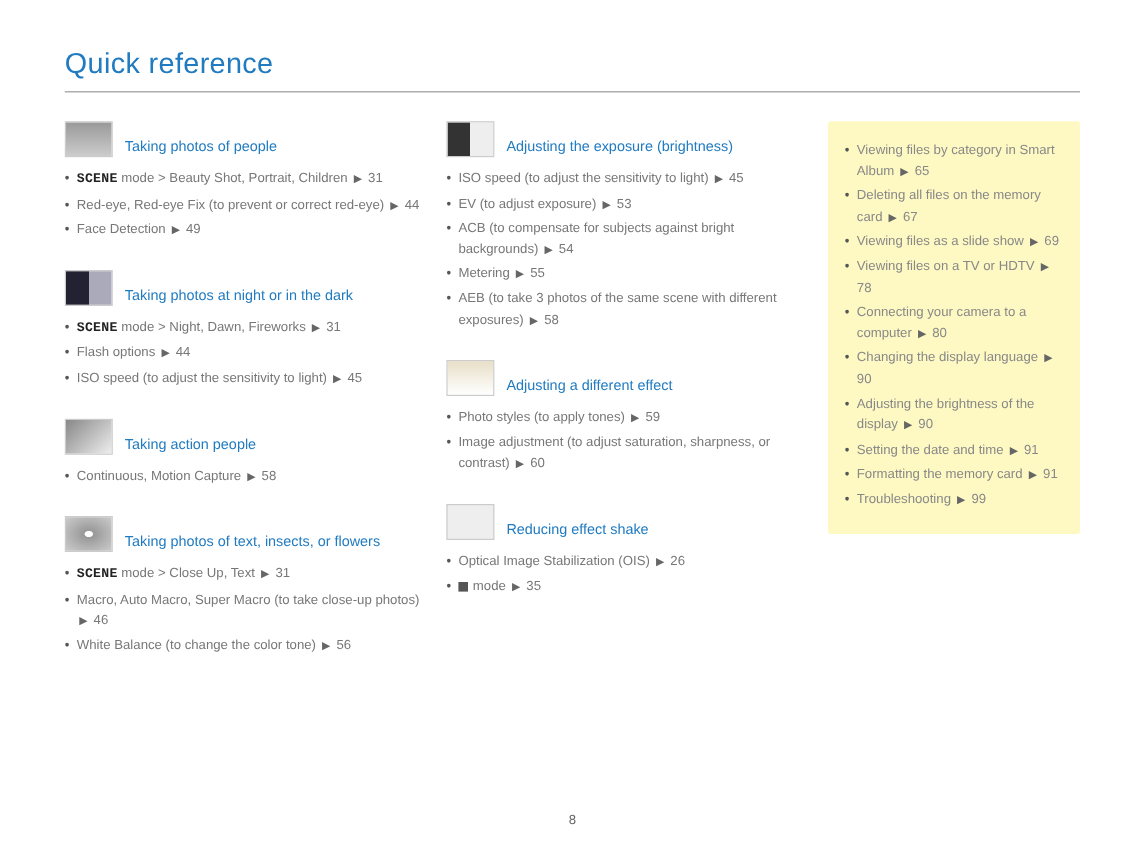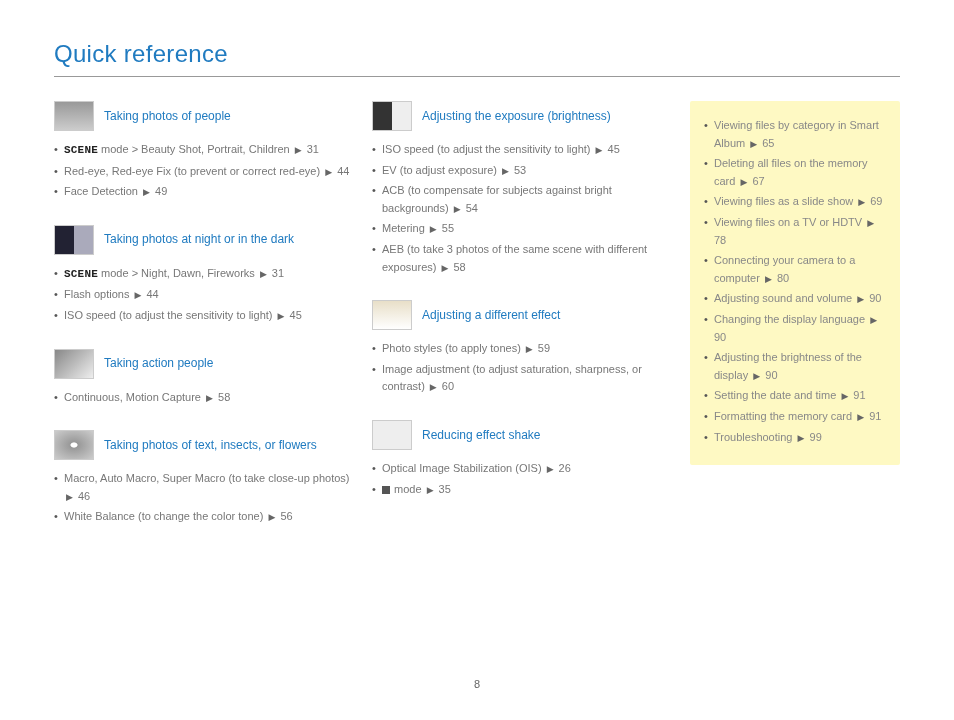--- a/index.html
+++ b/index.html
@@ -1,21 +1,21 @@
 <!DOCTYPE html>
 <html><head>
 <meta charset="utf-8">
 <style>
   body{font-family:Arial,Helvetica,sans-serif;background:#fff;margin:0;padding:40px 54px;color:#444;width:954px;height:720px;box-sizing:border-box}
   h1{color:#207bc0;font-weight:300;font-size:24px;margin:0 0 6px;letter-spacing:.3px;border-bottom:1px solid #999;padding-bottom:8px}
   .cols{display:flex;margin-top:24px;gap:18px}
   .col{flex:0 0 300px}
   .side-wrap{flex:1}
   .section{margin-bottom:24px}
-  .sec-head{display:flex;align-items:center;gap:10px;margin-bottom:10px}
+  .sec-head{display:flex;align-items:flex-end;gap:10px;margin-bottom:10px}
   .thumb{width:38px;height:28px;background:#ddd;border:1px solid #ccc;flex-shrink:0}
   .sec-title{color:#207bc0;font-size:12px;line-height:1.4}
   ul{list-style:none;margin:0;padding:0}
   li{font-size:11px;color:#777;line-height:1.6;position:relative;padding-left:10px;margin-bottom:3px}
   li:before{content:"•";position:absolute;left:0;color:#555}
   .scene{font-family:Liberation Mono, monospace;font-weight:bold;font-stretch:condensed;color:#222;letter-spacing:.2px}
   .tri{display:inline-block;font-size:9px;color:#666;margin:0 2px}
   .sidebar{background:#fef9c3;padding:16px 14px;border-radius:2px;font-size:11px}
   .sidebar li{color:#888}
   .pg{text-align:center;font-size:11px;color:#666;position:absolute;bottom:30px;left:0;right:0}
@@ -65,20 +65,21 @@
         <ul>
           <li>Continuous, Motion Capture <span class="tri">▶</span> 58</li>
         </ul>
       </div>
       <div class="section">
         <div class="sec-head">
           <div class="thumb t-flower"></div>
           <div class="sec-title">Taking photos of text, insects, or flowers</div>
         </div>
         <ul>
+          <li><span class="scene">SCENE</span> mode &gt; Close Up, Text <span class="tri">▶</span> 31</li>
           <li>Macro, Auto Macro, Super Macro (to take close-up photos) <span class="tri">▶</span> 46</li>
           <li>White Balance (to change the color tone) <span class="tri">▶</span> 56</li>
         </ul>
       </div>
     </div>
   <div class="col" id="col2">
       <div class="section">
         <div class="sec-head">
           <div class="thumb t-expo"></div>
           <div class="sec-title">Adjusting the exposure (brightness)</div>
@@ -113,21 +114,20 @@
       </div>
     </div>
   <div class="side-wrap">
     <div class="sidebar">
       <ul id="side">
           <li>Viewing files by category in Smart Album <span class="tri">▶</span> 65</li>
           <li>Deleting all files on the memory card <span class="tri">▶</span> 67</li>
           <li>Viewing files as a slide show <span class="tri">▶</span> 69</li>
           <li>Viewing files on a TV or HDTV <span class="tri">▶</span> 78</li>
           <li>Connecting your camera to a computer <span class="tri">▶</span> 80</li>
-          <li>Adjusting sound and volume <span class="tri">▶</span> 90</li>
           <li>Changing the display language <span class="tri">▶</span> 90</li>
           <li>Adjusting the brightness of the display <span class="tri">▶</span> 90</li>
           <li>Setting the date and time <span class="tri">▶</span> 91</li>
           <li>Formatting the memory card <span class="tri">▶</span> 91</li>
           <li>Troubleshooting <span class="tri">▶</span> 99</li>
         </ul>
     </div>
   </div>
 </div>
 

